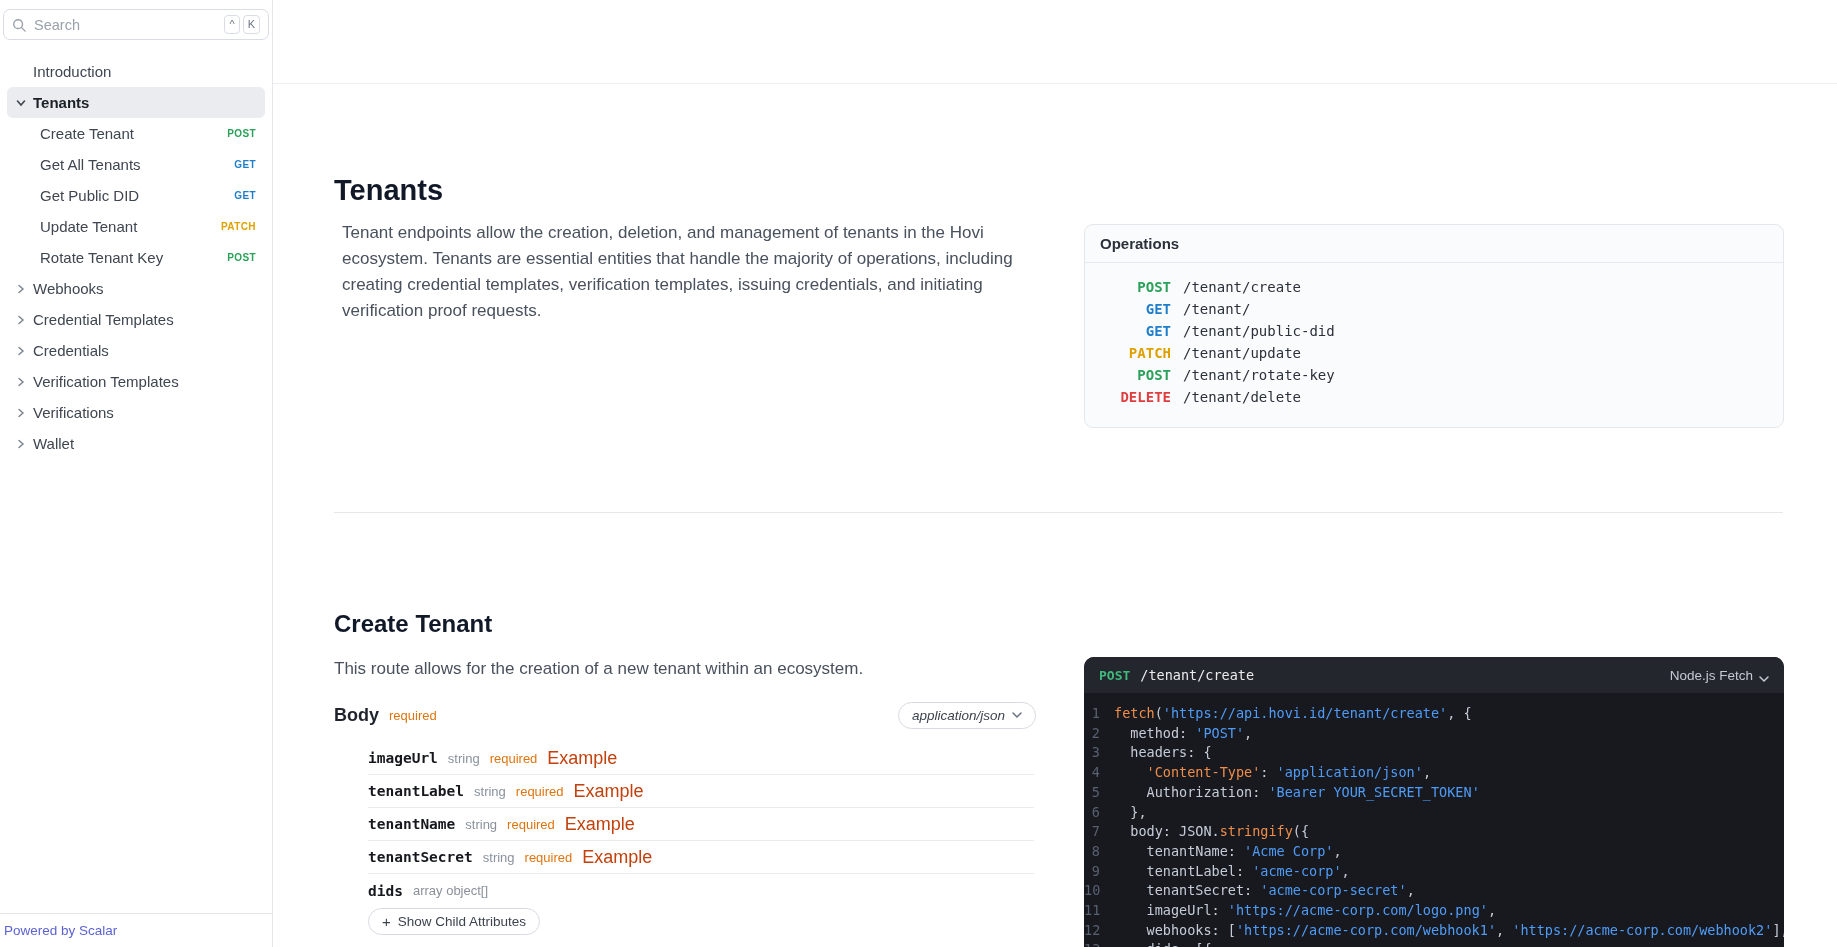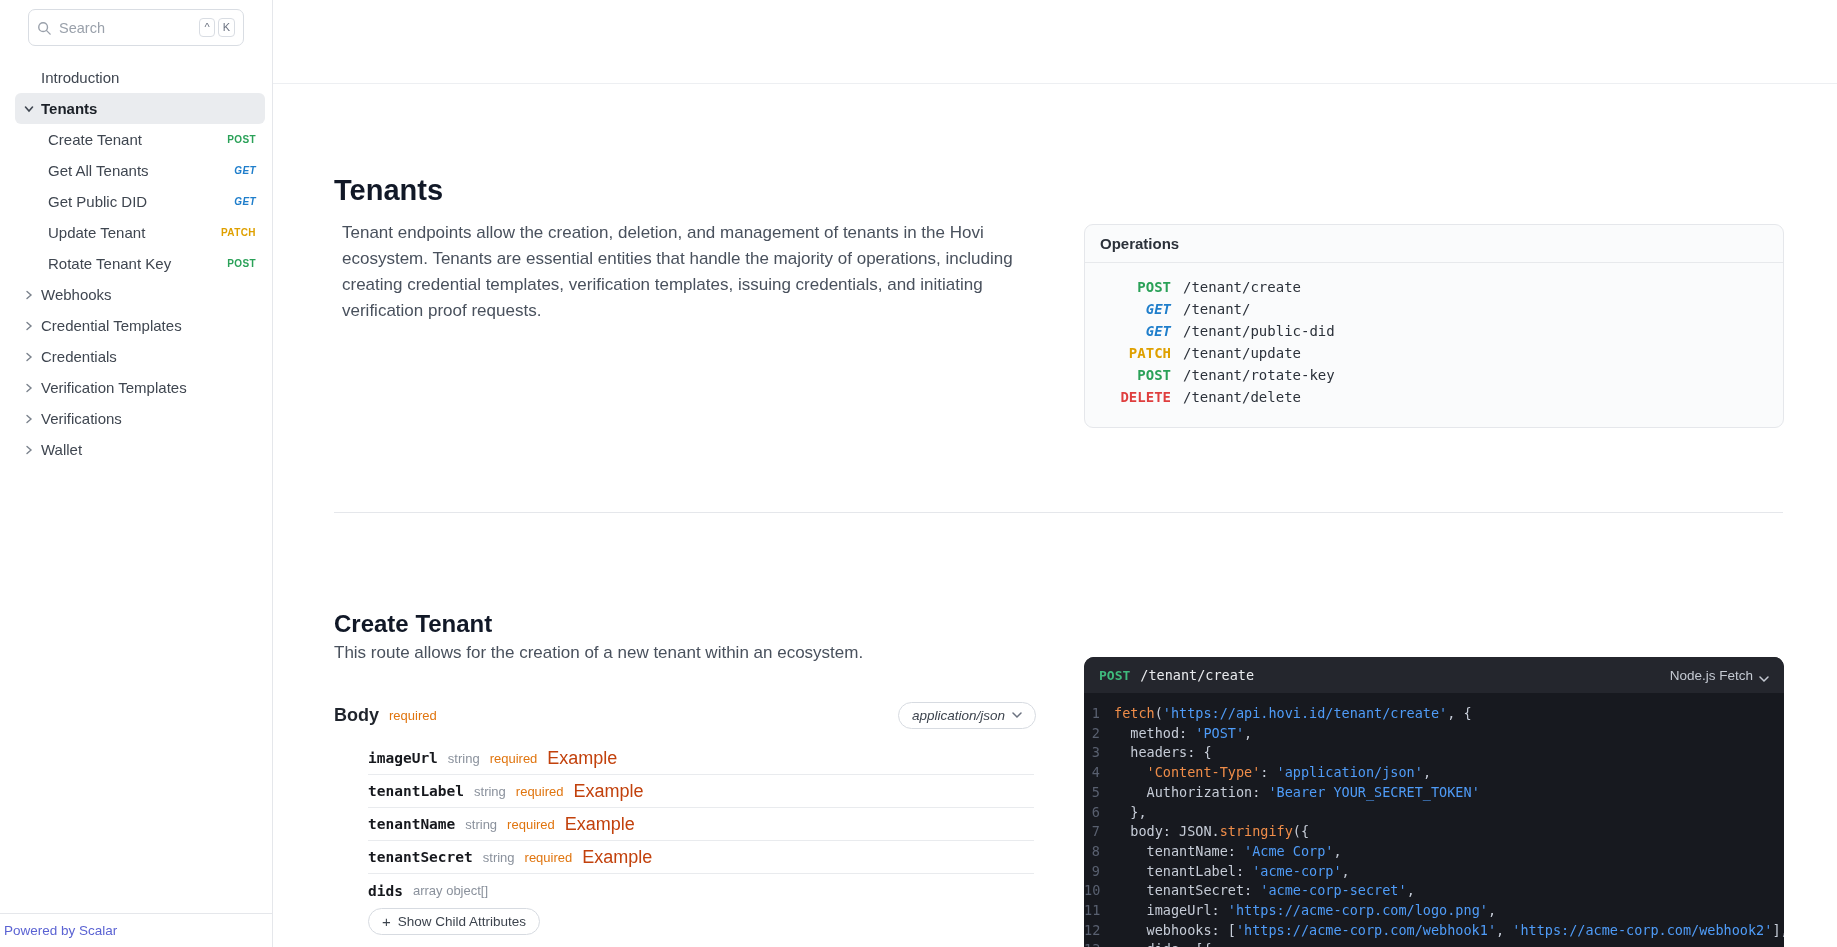--- a/index.html
+++ b/index.html
@@ -22,36 +22,36 @@
     --code-green:#3fba7d;
   }
   *{box-sizing:border-box;margin:0;padding:0;}
   html,body{width:1837px;height:947px;overflow:hidden;background:#fff;
     font-family:"Liberation Sans",sans-serif;color:var(--text-dark);}
   #app{position:relative;width:1837px;height:947px;}
 
   
   .sidebar{position:absolute;left:0;top:0;width:273px;height:947px;
     border-right:1px solid var(--border);display:flex;flex-direction:column;background:#fff;}
-  .search-box{margin:9px 28px 4px;height:37px;border:1px solid #d9dde3;border-radius:7px;
+  .search-box{margin:9px 3px 4px;height:31px;border:1px solid #d9dde3;border-radius:7px;
     display:flex;align-items:center;gap:8px;padding:0 8px;color:#9aa1ab;cursor:text;background:#fff;}
   .search-ph{font-size:14.5px;flex:1;}
   .kbd-group{display:flex;gap:3px;}
   kbd{border:1px solid #d9dde3;border-radius:4px;font-size:11px;line-height:1;
     padding:3px 4px;color:#6b7280;background:#fff;font-family:"Liberation Sans",sans-serif;}
-  .nav{padding:12px 7px 0;flex:1;overflow:hidden;margin-left:8px;}
+  .nav{padding:12px 7px 0;flex:1;overflow:hidden;}
   .nav-row{display:flex;align-items:center;height:31px;padding:0 9px;border-radius:6px;
     font-size:15px;color:#3f4650;cursor:pointer;}
   .nav-row.active{background:#eaecef;color:#1b2027;font-weight:700;}
   .nav-row .chev{flex:none;margin-right:7px;}
   .chev-spacer{display:inline-block;width:17px;flex:none;}
   .nav-row.child{padding-left:33px;justify-content:space-between;}
   .badge{font-size:10px;font-weight:700;letter-spacing:.04em;}
   .m-post{color:var(--method-post);}
-  .m-get{color:var(--method-get);font-style:italic;}
+  .m-get{color:var(--method-get);}
   .m-patch{color:var(--method-patch);}
   .m-del,.m-delete{color:var(--method-delete);}
   .sidebar-footer{border-top:1px solid var(--border);padding:9px 4px;font-size:13.5px;}
   .powered{color:var(--accent-link);text-decoration:none;cursor:pointer;}
 
   
   .topband{position:absolute;left:273px;top:0;width:1564px;height:84px;
     border-bottom:1px solid #edeff2;background:#fff;}
   .page-title{position:absolute;left:334px;top:174px;font-size:29px;font-weight:700;color:#111827;}
   .lead{position:absolute;left:342px;top:220px;width:706px;font-size:17px;line-height:26px;color:var(--text-gray);}
@@ -60,21 +60,21 @@
     border-radius:9px;background:#fafbfc;overflow:hidden;}
   .ops-header{padding:10px 15px;font-size:15px;font-weight:600;color:#2b313a;border-bottom:1px solid #e7e9ec;}
   .ops-body{padding:13px 16px 19px;font-family:"DejaVu Sans Mono",monospace;font-size:14px;}
   .ops-row{display:flex;gap:12px;line-height:22px;cursor:pointer;}
   .ops-method{width:70px;text-align:right;font-weight:700;flex:none;}
   .ops-path{color:#2b313a;}
 
   .divider{position:absolute;left:334px;top:512px;width:1449px;height:1px;background:var(--border);}
 
   .section-title{position:absolute;left:334px;top:610px;font-size:24px;font-weight:700;color:#111827;}
-  .section-desc{position:absolute;left:334px;top:640px;width:706px;font-size:17px;line-height:26px;color:var(--text-gray);}
+  .section-desc{position:absolute;left:334px;top:656px;width:706px;font-size:17px;line-height:26px;color:var(--text-gray);}
 
   .body-row{position:absolute;left:334px;top:700px;width:702px;height:30px;display:flex;align-items:center;}
   .body-label{font-size:18px;font-weight:600;color:#1f242c;}
   .req{font-size:13px;color:var(--required-orange);margin-left:10px;}
   .pill{display:inline-flex;align-items:center;gap:7px;border:1px solid #d7dbe1;border-radius:999px;
     background:#fff;padding:5px 13px;font-size:13.5px;color:#3d444e;cursor:pointer;
     font-family:"Liberation Sans",sans-serif;}
   .content-type-pill{margin-left:auto;font-style:italic;}
 
   .fields{position:absolute;left:368px;top:742px;width:666px;}

